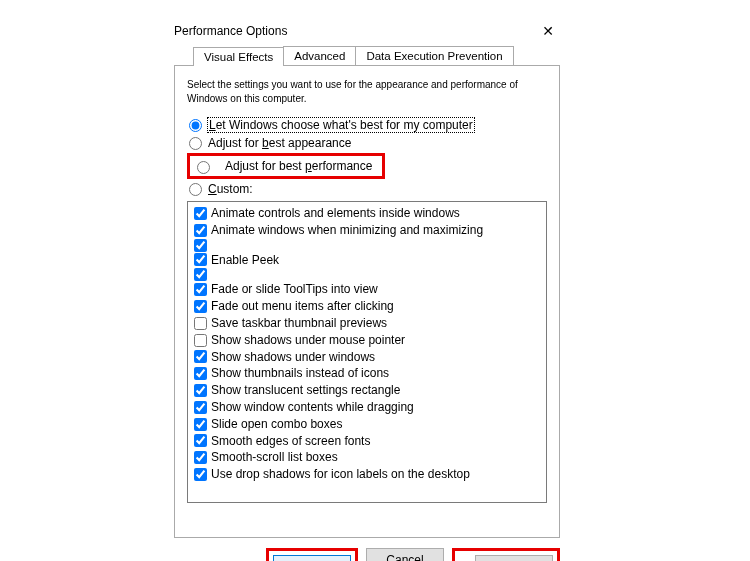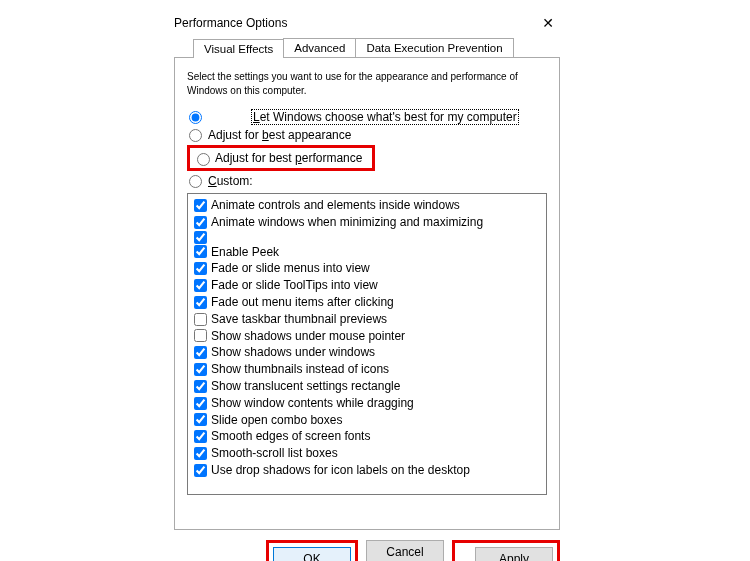--- a/index.html
+++ b/index.html
@@ -6,21 +6,21 @@
   html, body {
     margin: 0; padding: 0;
     width: 750px; height: 561px;
     background: #fff;
     font-family: "Segoe UI", Tahoma, sans-serif;
     font-size: 12px;
     color: #000;
   }
   .dialog {
     position: absolute;
-    left: 166px; top: 8px;
+    left: 166px; top: 16px;
     width: 402px;
     height: 514px;
     background: #fff;
   }
   .titlebar {
     height: 30px;
     display: flex;
     align-items: center;
     padding-left: 8px;
     font-size: 12px;
@@ -75,27 +75,27 @@
     padding: 1px 2px;
     font-size: 12px;
     margin-bottom: 2px;
   }
   .radio-row input[type=radio] {
     margin: 0 2px 0 0;
     width: 13px; height: 13px;
   }
   .radio-label { }
   .underline { text-decoration: underline; }
-  .dotted-focus { outline: 1px dotted #000; outline-offset: 0px; padding: 0 1px; margin-left: 44px; }
+  .dotted-focus { outline: 1px dotted #000; outline-offset: 0px; padding: 0 1px; }
   .highlight-red-perf {
     border: 3px solid #e60000;
     display: inline-flex;
     align-items: center;
     padding: 2px 10px 2px 2px;
-    gap: 2px;
+    gap: 12px;
     margin-bottom: 2px;
   }
   .checklist {
     border: 1px solid #7a7a7a;
     height: 302px;
     margin-top: 4px;
     padding: 3px 6px;
     overflow: hidden;
     font-size: 12px;
   }
@@ -194,21 +194,20 @@
         </label>
         <label class="check-row">
           <input type="checkbox" checked="" style="">
         </label>
         <label class="check-row">
           <input type="checkbox" checked="" style="">
           <span>Enable Peek</span>
         </label>
         <label class="check-row">
           <input type="checkbox" checked="" style="">
-          <span>Fade or slide menus into view</span>
         </label>
         <label class="check-row">
           <input type="checkbox" checked="" style="">
           <span>Fade or slide ToolTips into view</span>
         </label>
         <label class="check-row">
           <input type="checkbox" checked="" style="">
           <span>Fade out menu items after clicking</span>
         </label>
         <label class="check-row">

